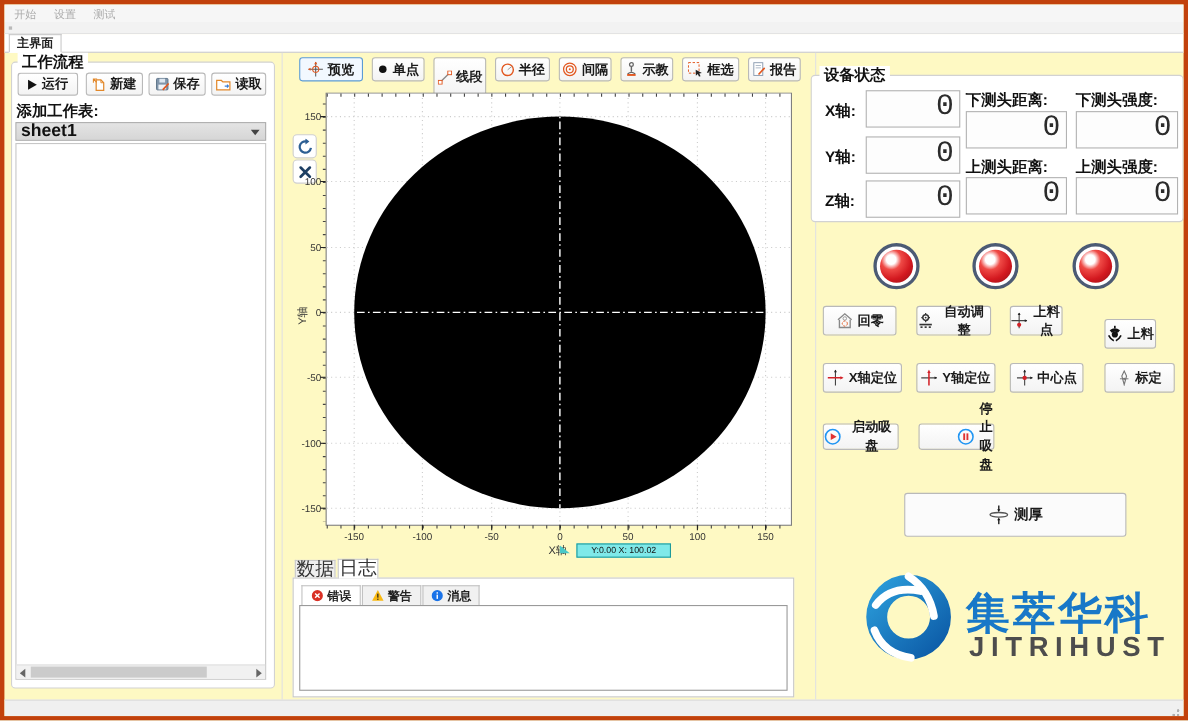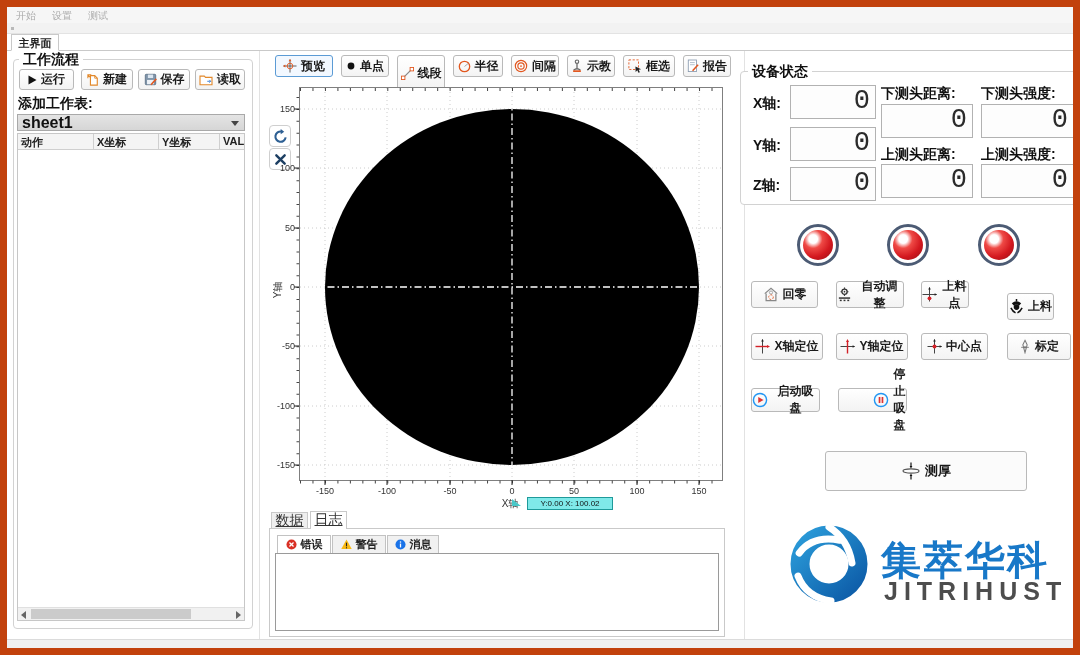--- a/index.html
+++ b/index.html
@@ -1,20 +1,20 @@
 <!DOCTYPE html>
 <html><head>
 <meta charset="utf-8">
 <style>
   * { margin:0; padding:0; box-sizing:border-box; }
   html,body { background:#e8e8e8; }
   .app {
-    position:relative; width:1080px; height:655px; background:#ffffff;
+    position:relative; width:1080px; height:655px; background:#fef9c3;
     font-family:"Liberation Sans",sans-serif; overflow:hidden;
-    border:7px solid #c2410c;
+    border:4px solid #c2410c;
   }
   
   .menubar { position:absolute; left:0; top:0; width:100%; height:16px; background:#f6f6f6;
              display:flex; gap:16px; padding:2px 9px; font-size:10px; color:#ababab; }
   .menubar span { cursor:default; }
   .toolstrip { position:absolute; left:0; top:16px; width:100%; height:11px; background:#f2f2f2;
                border-bottom:1px solid #e3e3e3; }
   .toolstrip .grip { position:absolute; left:4px; top:4px; width:3px; height:3px; background:#b9b9b9; }
   .tabbar { position:absolute; left:0; top:27px; width:100%; height:17px; border-bottom:1px solid #c9c9c9; background:#fff; }
   .main-tab { position:absolute; left:4px; top:0; width:48px; height:17px; background:#fff;
@@ -51,22 +51,22 @@
   
   .chart { position:absolute; left:266px; top:80px; }
   .tool-sm { position:absolute; left:262px; width:22px; height:22px; background:#fff;
              border:1px solid #cfcfcf; border-radius:4px; display:flex; align-items:center; justify-content:center; cursor:pointer; }
   .tooltip { position:absolute; left:520px; top:490px; width:86px; height:13px; background:#7fe9e9;
              border:1px solid #1f9a9a; font-size:8px; color:#111; line-height:11px; text-align:center;
              overflow:hidden; white-space:nowrap; }
   .cursor-tri { position:absolute; left:505px; top:492px; width:0; height:0;
              border-left:9px solid #49c8c8; border-top:7px solid transparent; }
   
-  .tab { position:absolute; height:17px; line-height:15px; text-align:center; font-size:14px; color:#333;
-         border:1px solid #c9c9c9; border-bottom:none; background:#efefef; cursor:pointer;text-decoration:underline; }
+  .tab { position:absolute; height:17px; line-height:15px; text-align:center; font-size:17px; color:#333;
+         border:1px solid #c9c9c9; border-bottom:none; background:#efefef; cursor:pointer; }
   .tab.active { background:#fff; height:18px; z-index:2; }
   .subtab { position:absolute; height:18px; display:flex; align-items:center; justify-content:center; gap:4px;
          font-size:11px; font-weight:bold; color:#222; border:1px solid #c2c2c2; border-bottom:none;
          background:#f1f1f1; cursor:pointer; }
   .subtab.active { background:#fff; z-index:2; }
   .logbox { position:absolute; background:#fff; border:1px solid #9a9a9a; }
   .logframe { position:absolute; border:1px solid #c9c9c9; background:#fff; }
   
   .vdiv { position:absolute; width:1px; background:#e2e2e2; }
   .logo-cn { position:absolute; font-size:40px; font-weight:bold; color:#1878c8; letter-spacing:2px; white-space:nowrap; }
@@ -141,26 +141,20 @@
   </button>
 
   <div class="lbl" style="left:11px; top:88px;">添加工作表:</div>
 
   <div class="combo" style="left:10px; top:107px; width:228px; height:17px;">
     <span>sheet1</span>
     <span class="arrow"></span>
   </div>
 
   <div class="wtable" style="left:10px; top:126px; width:228px; height:488px;">
-    <div class="hdr">
-      <div class="th" style="width:76px;">动作</div>
-      <div class="th" style="width:65px;">X坐标</div>
-      <div class="th" style="width:61px;">Y坐标</div>
-      <div class="th" style="width:24px; border-right:none;">VAL</div>
-    </div>
     <div class="hscroll" style="left:0; bottom:0; width:226px;">
       <span class="sarrow left"></span>
       <span class="thumb"></span>
       <span class="sarrow right"></span>
     </div>
   </div>
 
   <div class="vdiv" style="left:252px; top:44px; height:588px;"></div>
 
   <button class="btn active" style="left:268px; top:48px; width:58px; height:22px;">

